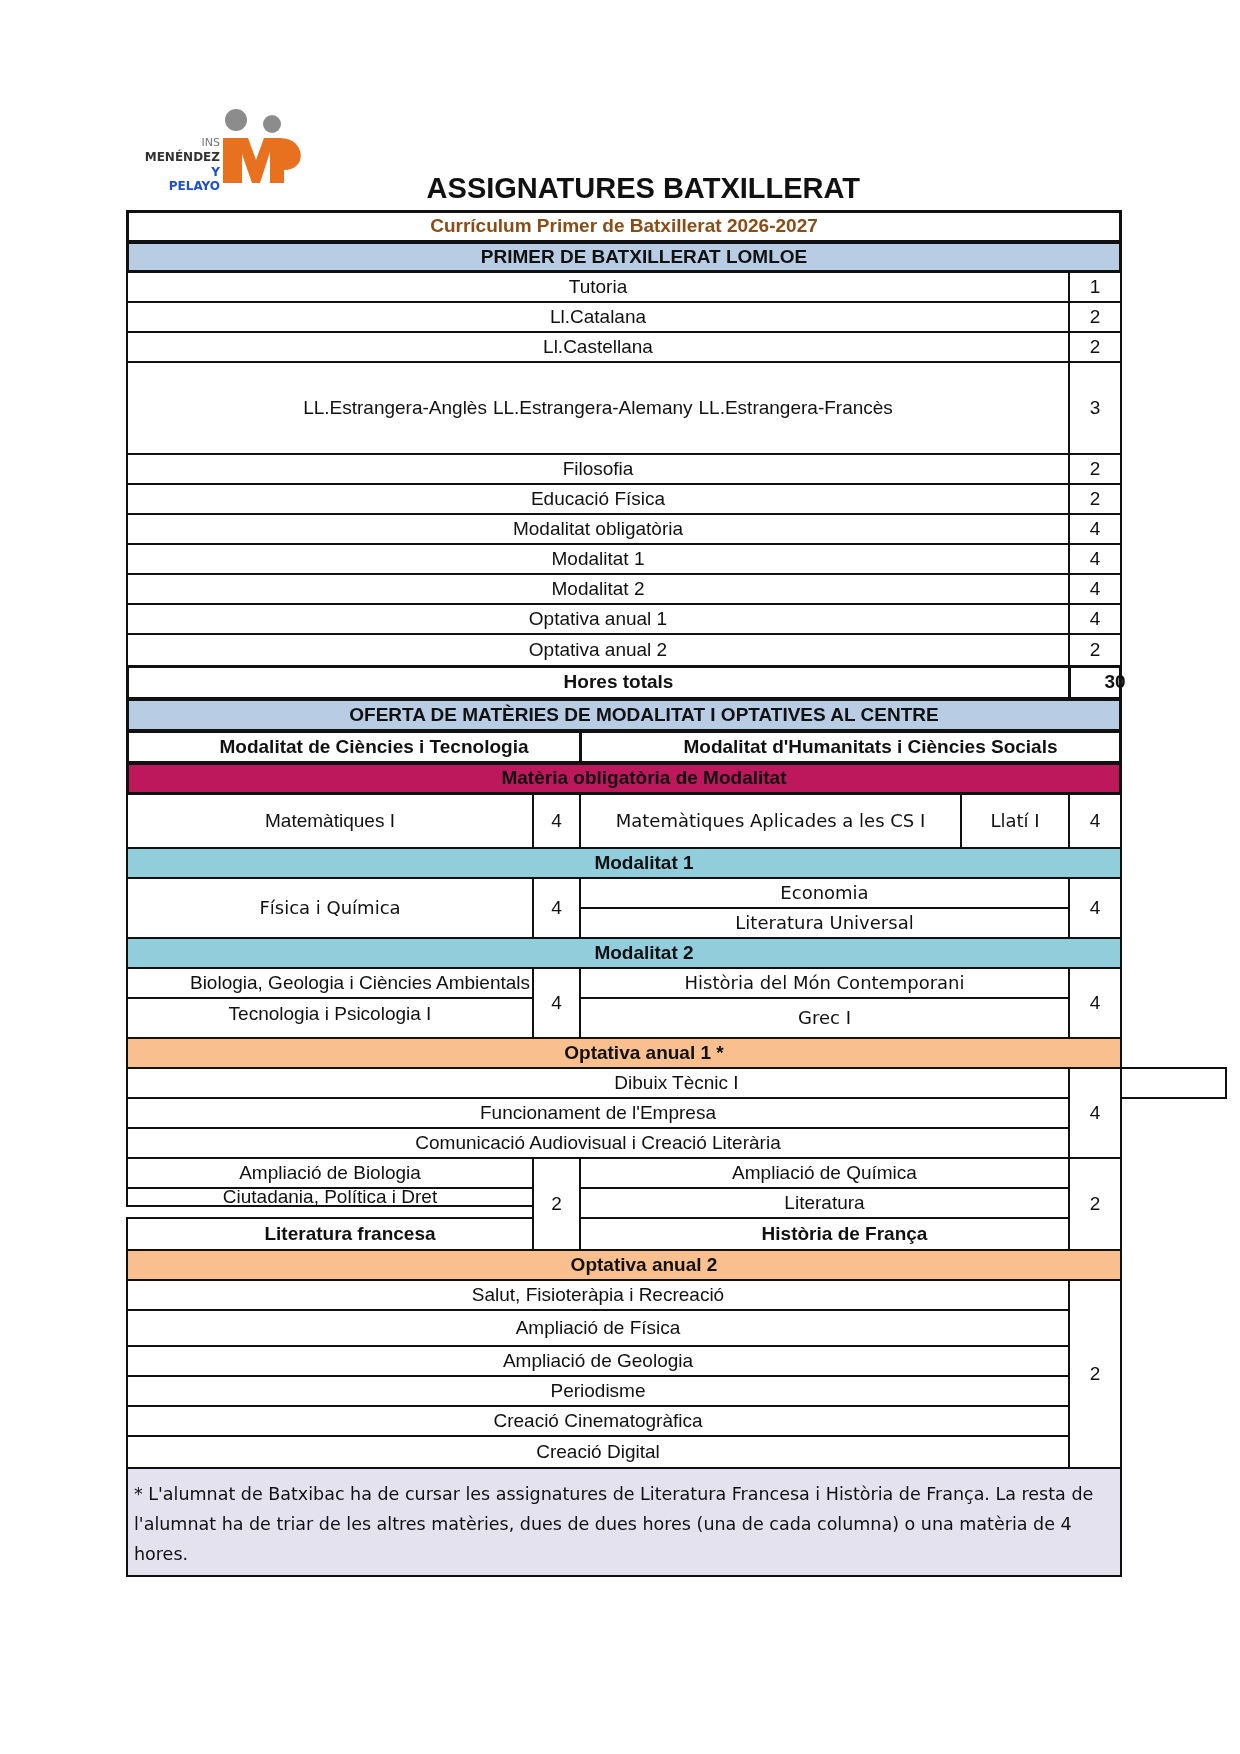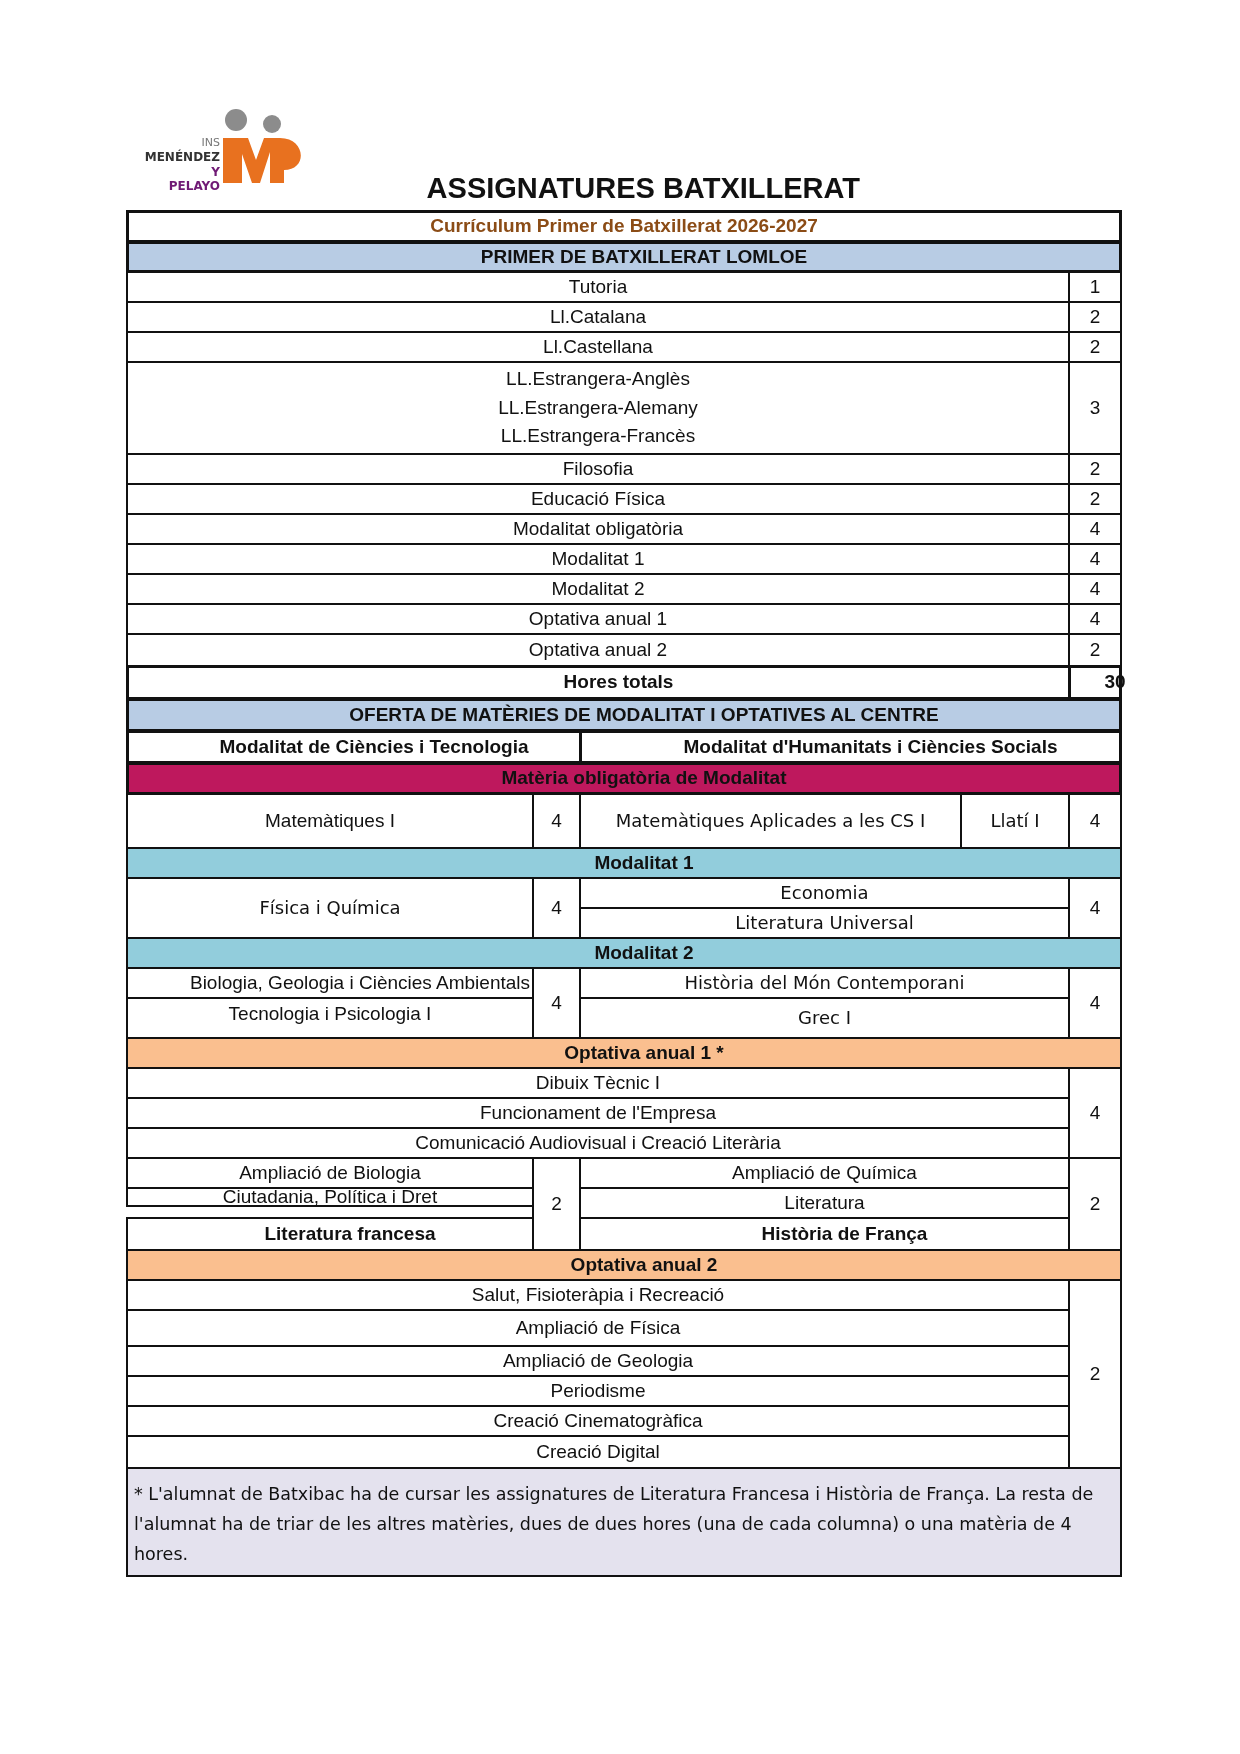--- a/index.html
+++ b/index.html
@@ -8,41 +8,41 @@
   .abs { position:absolute; box-sizing:border-box; }
   .cell { position:absolute; box-sizing:border-box; display:flex; align-items:center; justify-content:center;
           text-align:center; font-size:19px; border:2px solid #111; background:#fff; line-height:1.2; }
   .hdr { font-weight:bold;padding-left:40px; }
   .blue { background:#b8cce4; }
   .teal { background:#92cddc; }
   .red { background:#be185d; }
   .orange { background:#fabf8f; }
   .thick { border-width:3px; }
   .calibri { font-family:"DejaVu Sans", sans-serif; font-size:18px; }
-  .lang-cell { flex-direction:column; gap:6px; }
+  .lang-cell { gap:6px; }
   #title { left:380px; top:172px; width:480px; text-align:right; font-size:29px; font-weight:bold; }
   #subtitle { color:#8b4c16; font-weight:bold; font-size:19px; }
   #footnote { position:absolute; left:126px; top:1467px; width:996px; height:110px; box-sizing:border-box;
               border:2px solid #111; background:#e4e2ee; padding:10px 6px;
               font-family:"DejaVu Sans", sans-serif; font-size:17.5px; line-height:30px; text-align:left; }
   #logo { left:158px; top:108px; width:180px; height:80px; }
   .logo-text { position:absolute; font-family:"DejaVu Sans", sans-serif; text-align:right; }
 </style>
 </head>
 <body>
 
 <div id="logo" class="abs">
   <svg class="abs" style="left:60px;top:0;width:120px;height:80px" viewBox="0 0 120 80">
     <circle cx="18" cy="12" r="11" fill="#8c8c8c"></circle>
     <circle cx="54" cy="16" r="9" fill="#8c8c8c"></circle>
     <path d="M5 30 L30 30 L38 52 L46 30 L62 30 C88 30 90 62 66 62 L66 75 L52 75 L52 44 L42 75 L34 75 L24 46 L24 75 L5 75 Z" fill="#e8711f"></path>
   </svg>
   <div class="logo-text" style="right:118px;top:28px;font-size:11px;color:#777">INS</div>
   <div class="logo-text" style="right:118px;top:42px;font-size:12px;font-weight:bold;color:#333">MENÉNDEZ</div>
-  <div class="logo-text" style="right:118px;top:57px;font-size:12px;font-weight:bold;color:#701a75">Y PELAYO</div>
+  <div class="logo-text" style="right:118px;top:57px;font-size:12px;font-weight:bold;color:#1d4ed8">Y PELAYO</div>
 </div>
 
 <div id="title" class="abs">ASSIGNATURES BATXILLERAT</div>
 
 <div class="cell thick" id="subtitle" style="left:126px;top:210px;width:996px;height:33px">Currículum Primer de Batxillerat 2026-2027</div>
 <div class="cell thick hdr blue" style="left:126px;top:241px;width:996px;height:32px">PRIMER DE BATXILLERAT LOMLOE</div>
 
 <div class="cell" style="left:126px;top:271px;width:944px;height:32px">Tutoria</div>
 <div class="cell" style="left:1068px;top:271px;width:54px;height:32px">1</div>
 
@@ -103,21 +103,21 @@
 
 <div class="cell hdr teal" style="left:126px;top:937px;width:996px;height:32px">Modalitat 2</div>
 <div class="cell" style="left:126px;top:967px;width:468px;height:32px">Biologia, Geologia i Ciències Ambientals</div>
 <div class="cell" style="left:126px;top:997px;width:408px;height:42px;align-items:flex-start;padding-top:4px">Tecnologia i Psicologia I</div>
 <div class="cell" style="left:532px;top:967px;width:49px;height:72px">4</div>
 <div class="cell calibri" style="left:579px;top:967px;width:491px;height:32px">Història del Món Contemporani</div>
 <div class="cell calibri" style="left:579px;top:997px;width:491px;height:42px">Grec I</div>
 <div class="cell" style="left:1068px;top:967px;width:54px;height:72px">4</div>
 
 <div class="cell hdr orange" style="left:126px;top:1037px;width:996px;height:32px">Optativa anual 1 *</div>
-<div class="cell" style="left:126px;top:1067px;width:944px;height:32px">Dibuix Tècnic I</div>
+<div class="cell" style="left:126px;top:1067px;width:1101px;height:32px">Dibuix Tècnic I</div>
 <div class="cell" style="left:126px;top:1097px;width:944px;height:32px">Funcionament de l'Empresa</div>
 <div class="cell" style="left:126px;top:1127px;width:944px;height:32px">Comunicació Audiovisual i Creació Literària</div>
 <div class="cell" style="left:1068px;top:1067px;width:54px;height:92px">4</div>
 
 <div class="cell" style="left:126px;top:1157px;width:408px;height:32px">Ampliació de Biologia</div>
 <div class="cell" style="left:126px;top:1187px;width:408px;height:20px">Ciutadania, Política i Dret</div>
 <div class="cell hdr" style="left:126px;top:1217px;width:408px;height:34px">Literatura francesa</div>
 <div class="cell" style="left:532px;top:1157px;width:49px;height:94px">2</div>
 <div class="cell" style="left:579px;top:1157px;width:491px;height:32px">Ampliació de Química</div>
 <div class="cell" style="left:579px;top:1187px;width:491px;height:32px">Literatura</div>

